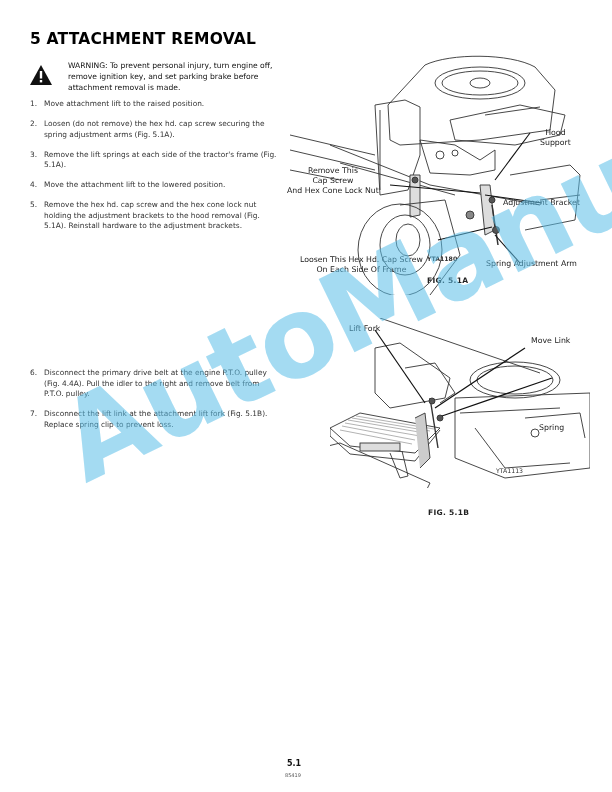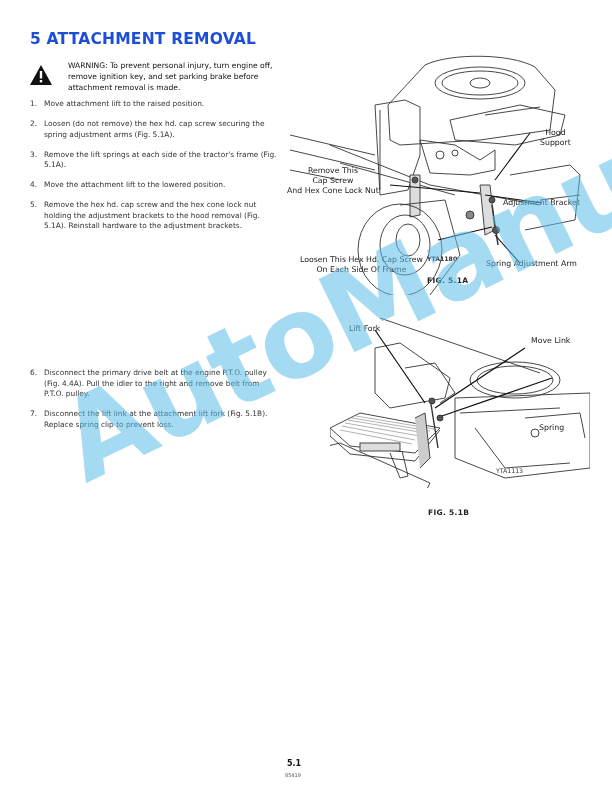--- a/index.html
+++ b/index.html
@@ -1,19 +1,19 @@
 <!DOCTYPE html>
 <html><head>
 <meta charset="utf-8">
 <style>
   html, body { margin: 0; padding: 0; background: #ffffff; }
   body { width: 612px; height: 792px; position: relative; overflow: hidden;
          font-family: "DejaVu Sans", sans-serif; color: #222; }
   .title { position: absolute; left: 30px; top: 30px; font-size: 15.5px; font-weight: bold;
-           letter-spacing: 0.2px; color: #1d4ed8; }
+           letter-spacing: 0.2px; color: #000000; }
   .warning { position: absolute; left: 30px; top: 60px; width: 250px; }
   .warn-icon { position: absolute; left: 0; top: 5px; width: 22px; height: 20px; }
   .warn-text { position: absolute; left: 38px; top: 0; width: 212px; font-size: 7.6px;
                font-weight: normal; line-height: 11px; color: #111; }
   .steps { position: absolute; left: 30px; width: 250px; margin: 0; padding: 0; list-style: none; }
   .steps li { position: relative; padding-left: 14px; font-size: 7.4px; line-height: 10.5px;
               color: #333; margin-bottom: 9.5px; }
   .steps li .num { position: absolute; left: 0; top: 0; }
   .steps1 { top: 99px; }
   .steps2 { top: 368px; width: 240px; }

